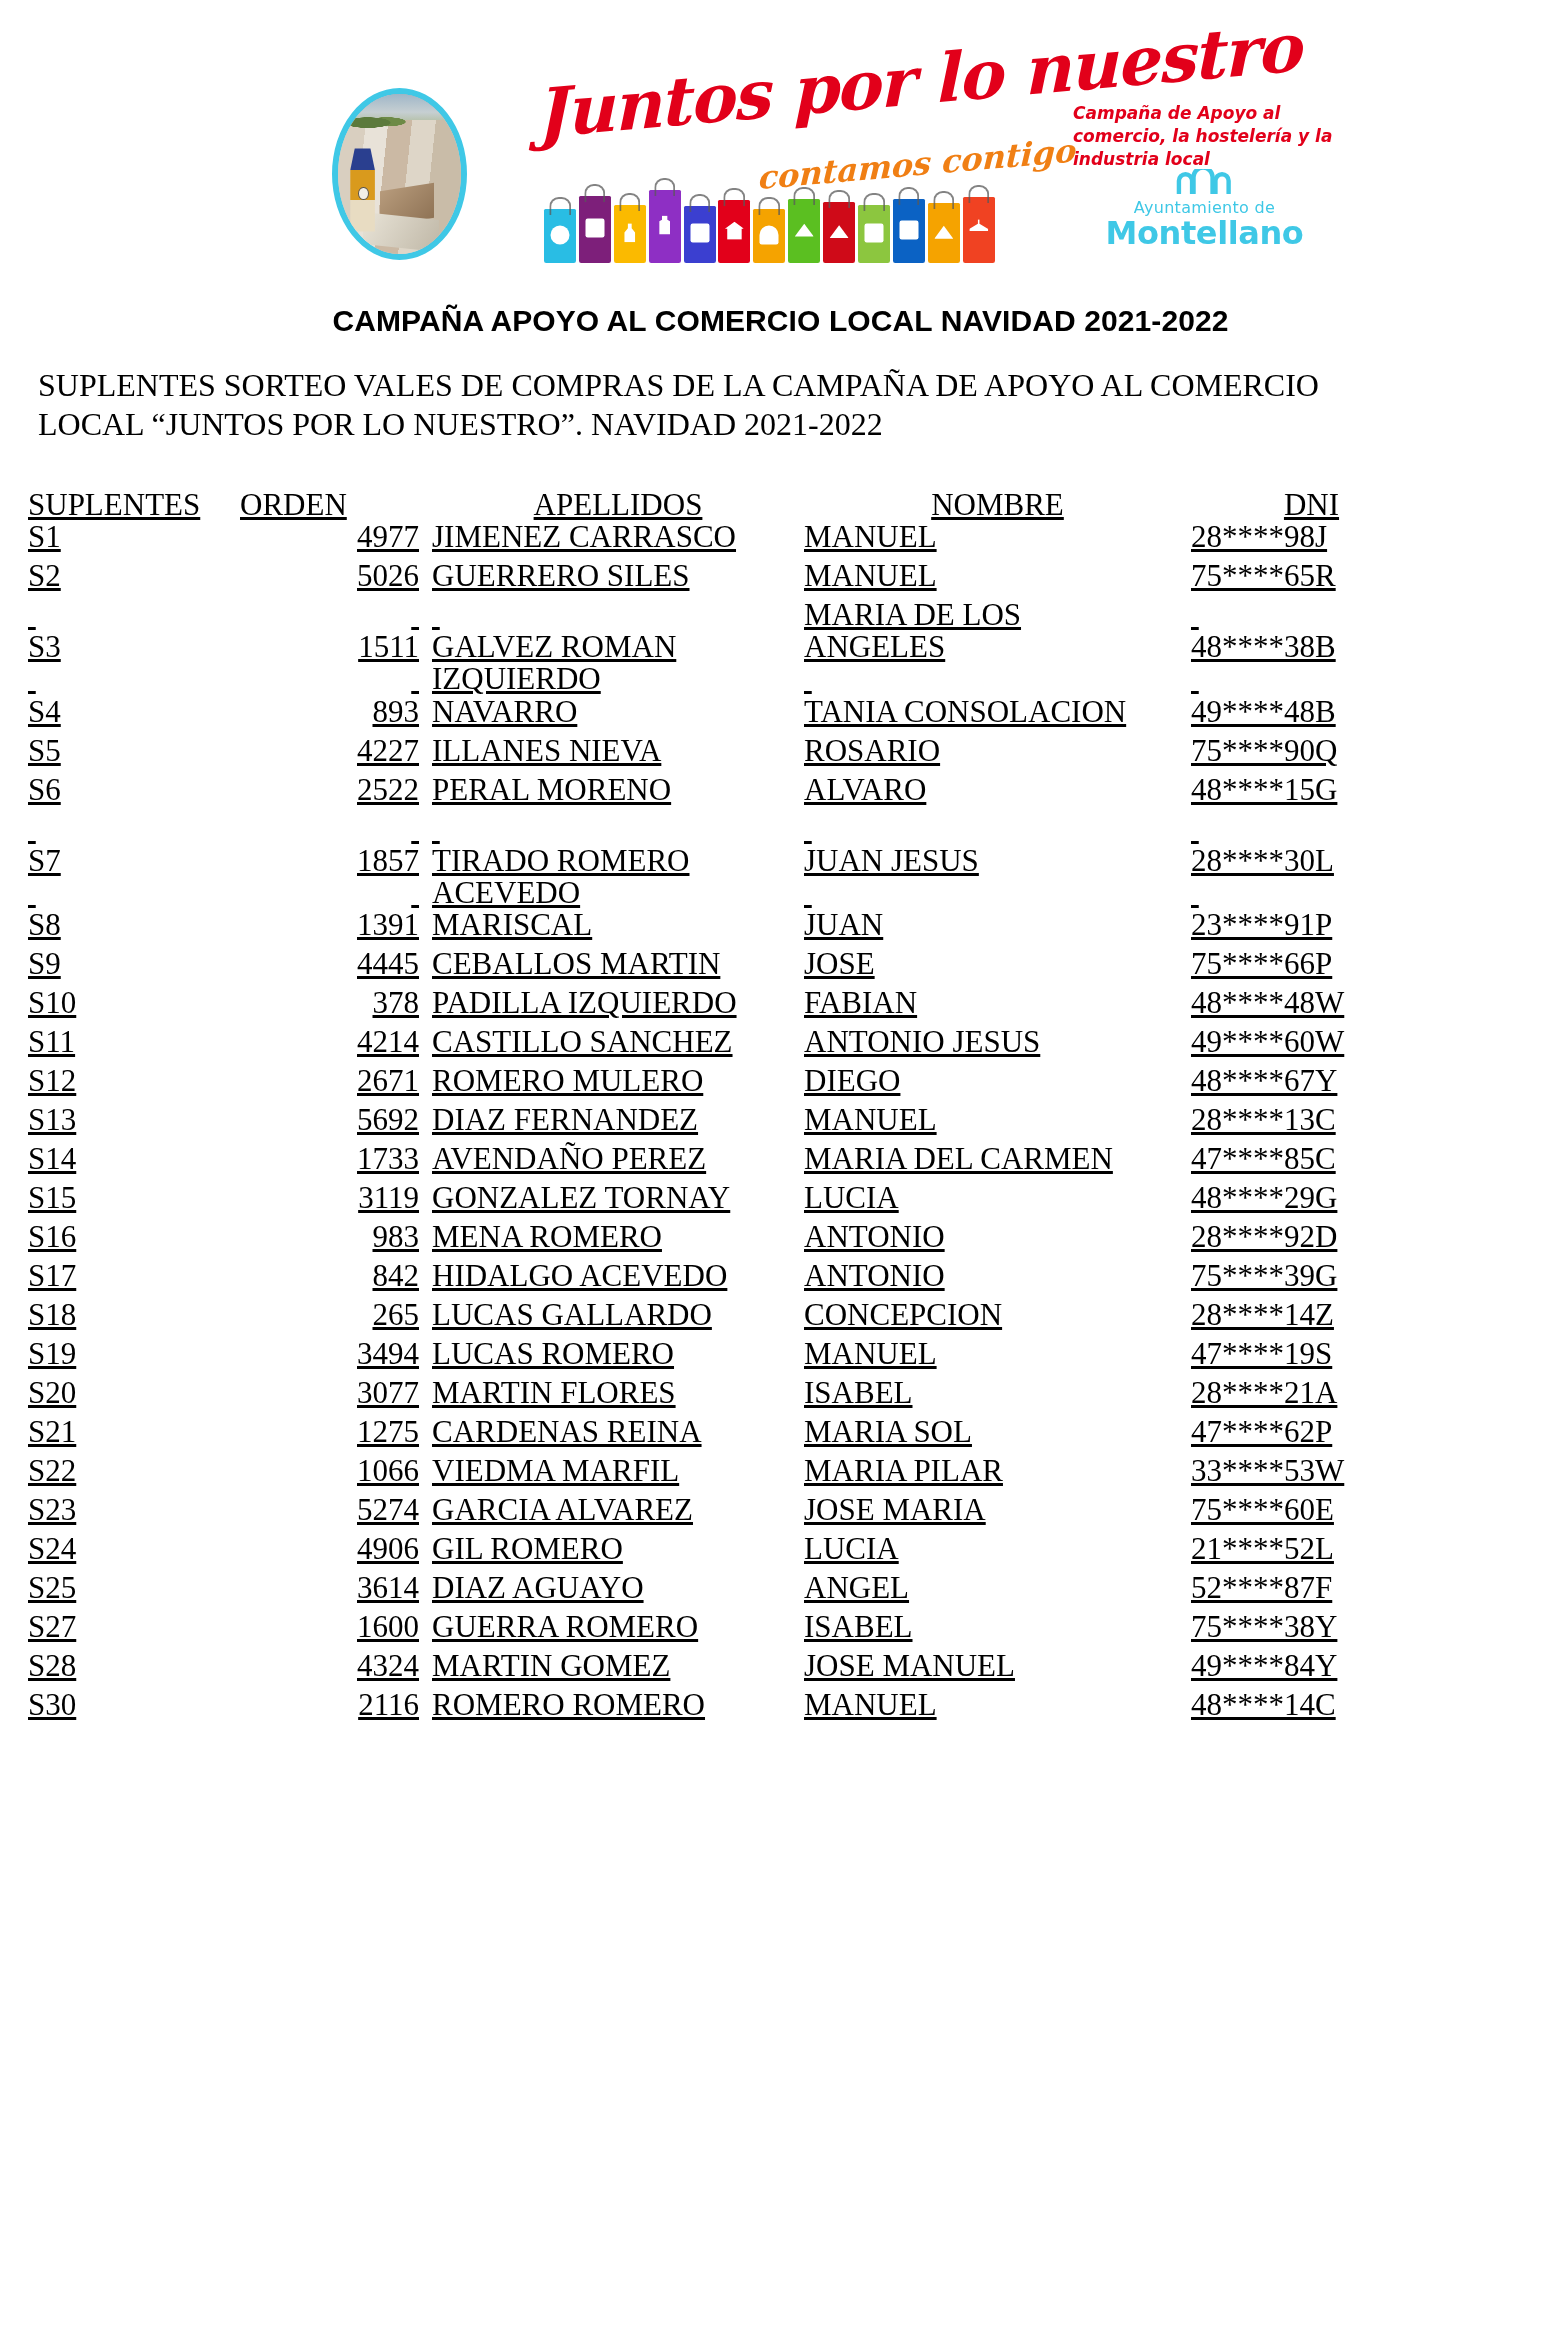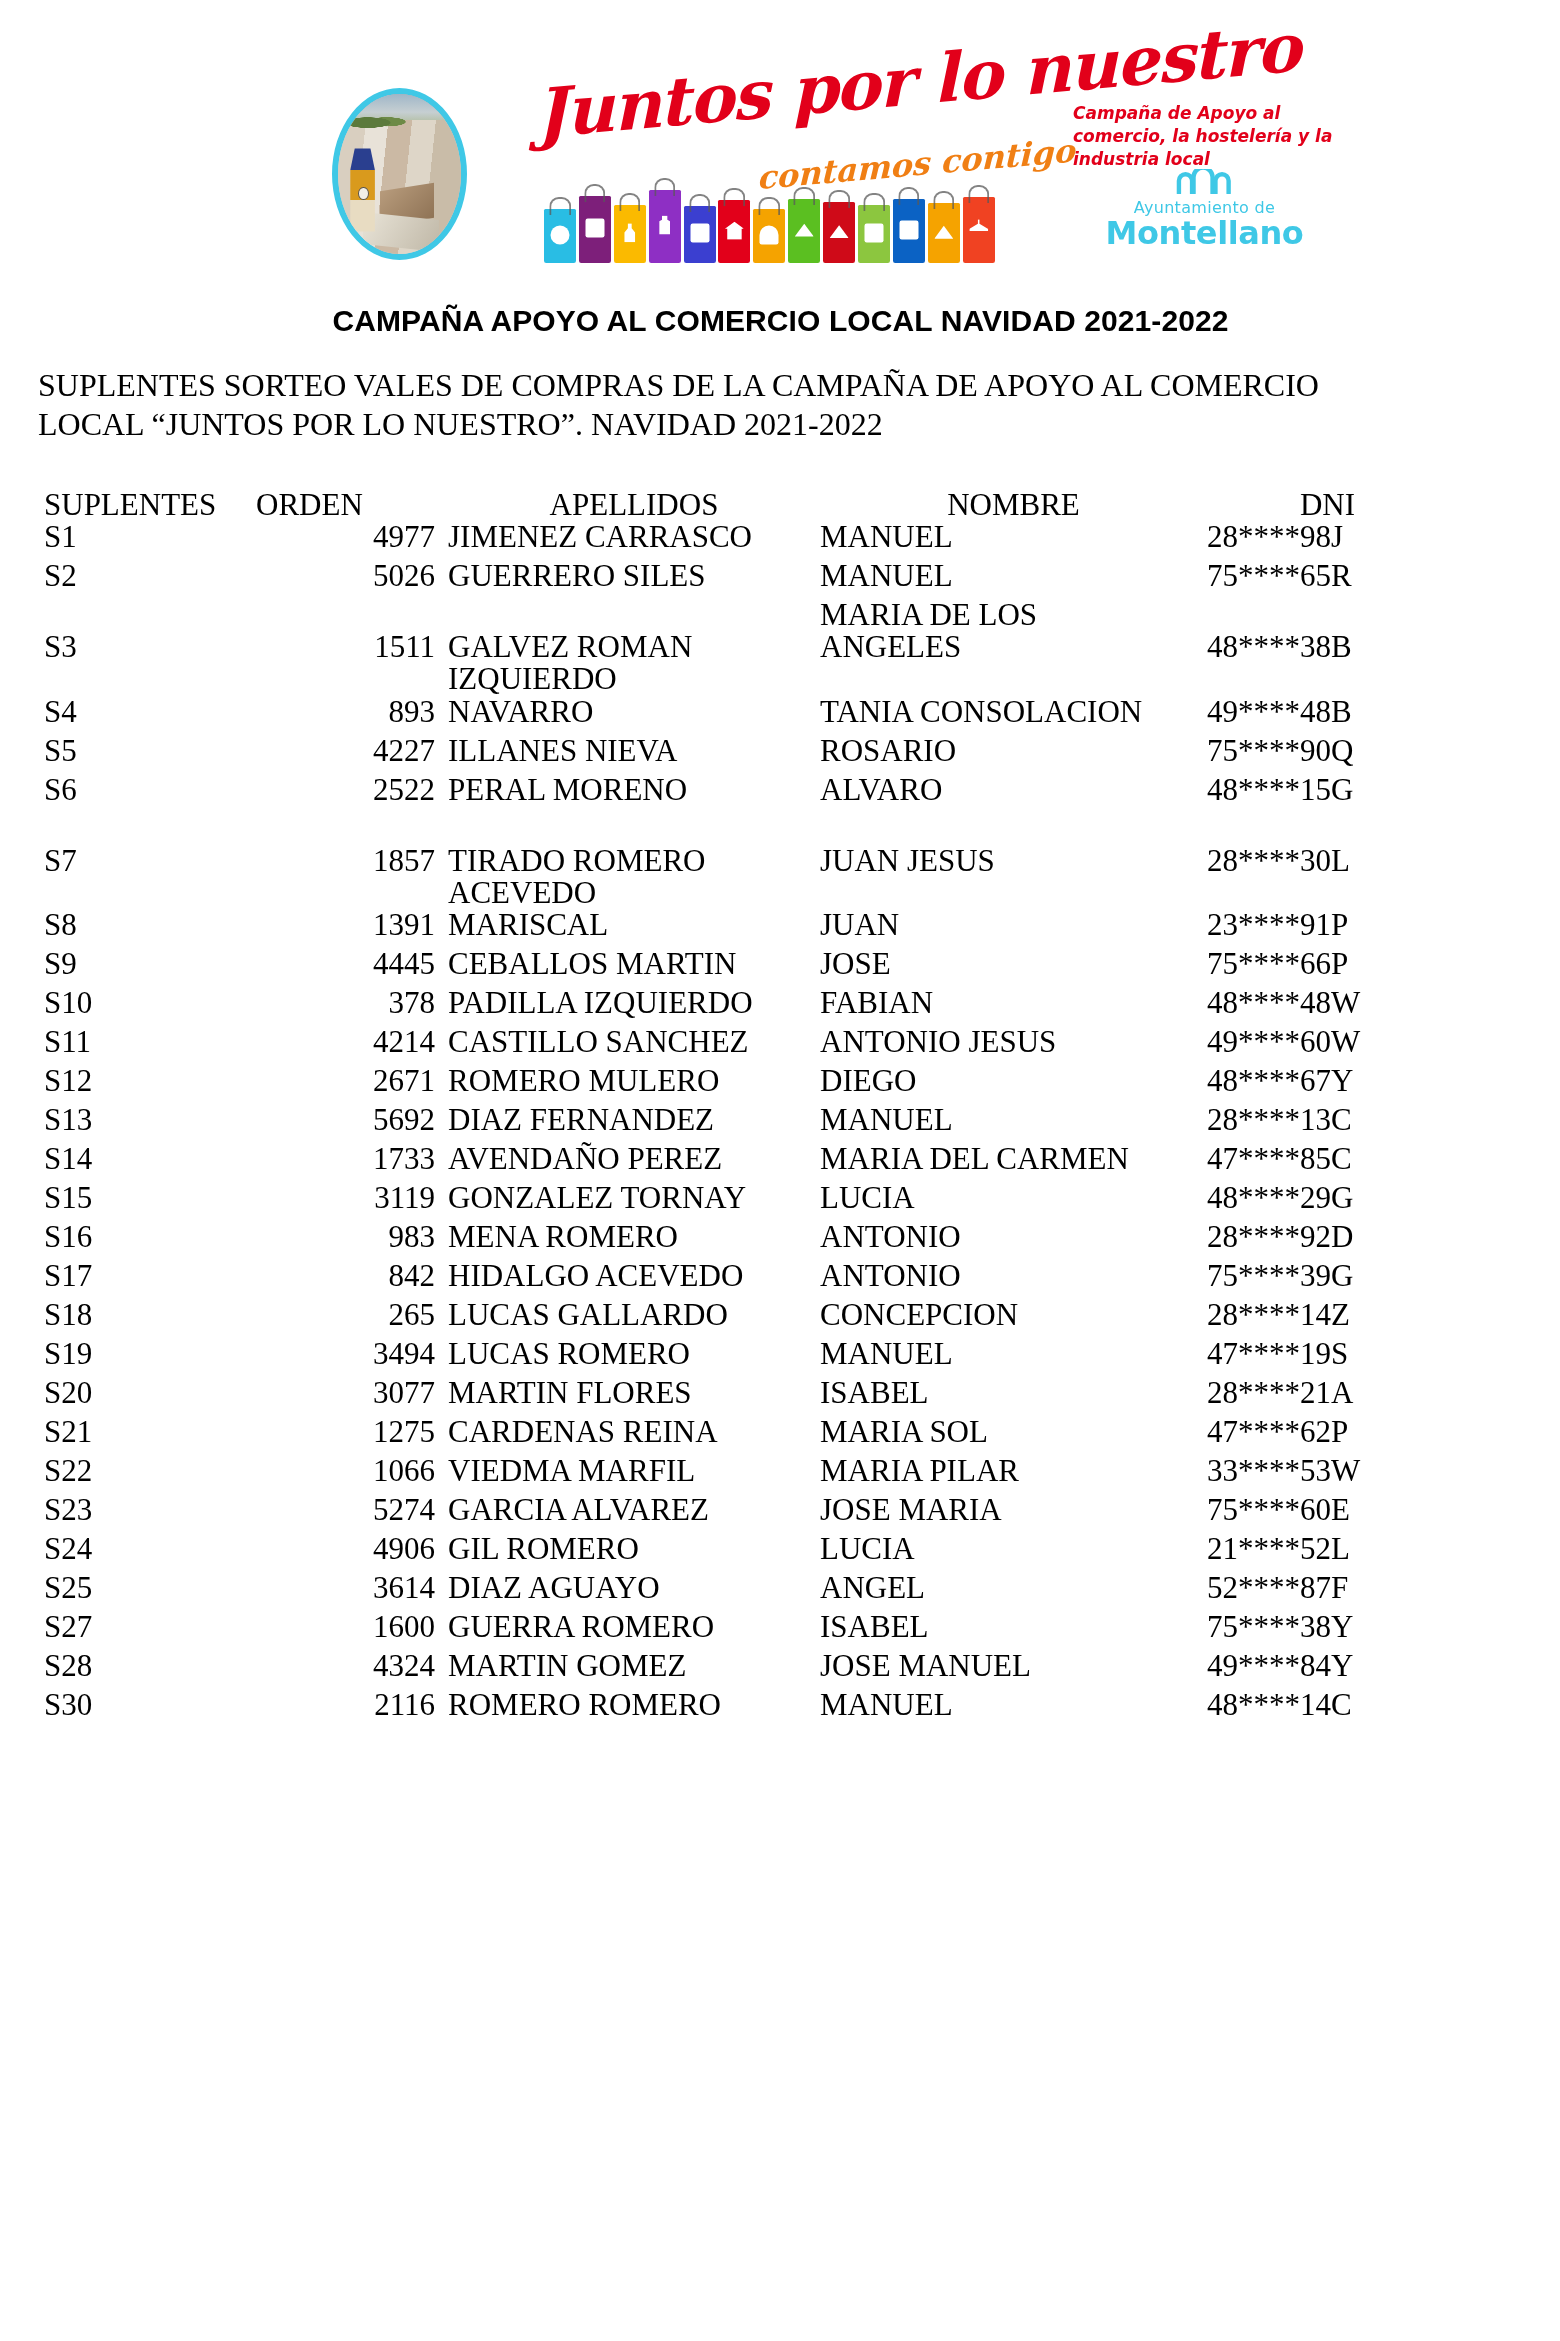--- a/index.html
+++ b/index.html
@@ -214,21 +214,22 @@
     margin: 28px 0 0 38px;
     width: 1351px;
     font-weight: 400;
     font-size: 32px;
     line-height: 1.22;
   }
 
   
   .table-wrap {
     margin-top: 45px;
-    padding-left: 44px;
+    padding-left: 28px;
+    text-decoration: underline;
   }
   table.lista {
     border-collapse: collapse;
     font-size: 31px;
     line-height: 1.04;
   }
   table.lista td, table.lista th {
     padding: 0;
     vertical-align: top;
     font-weight: normal;

